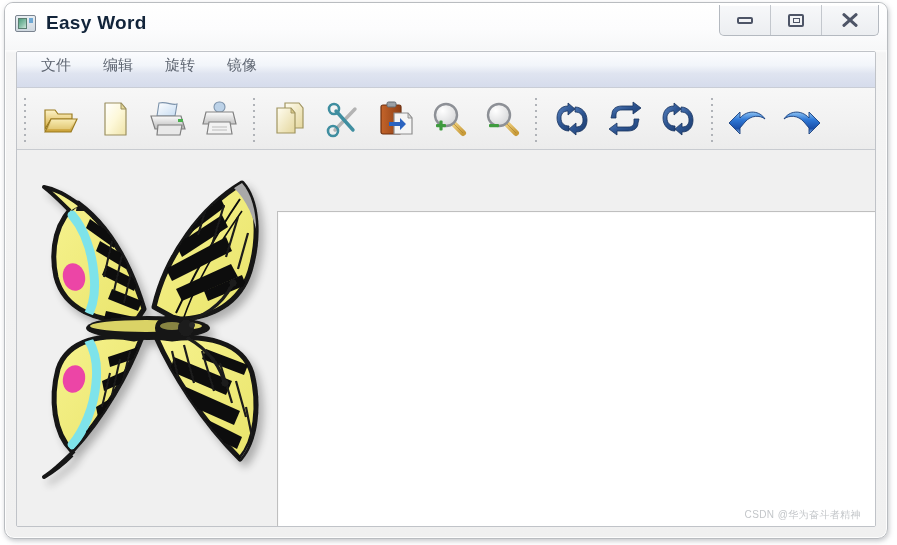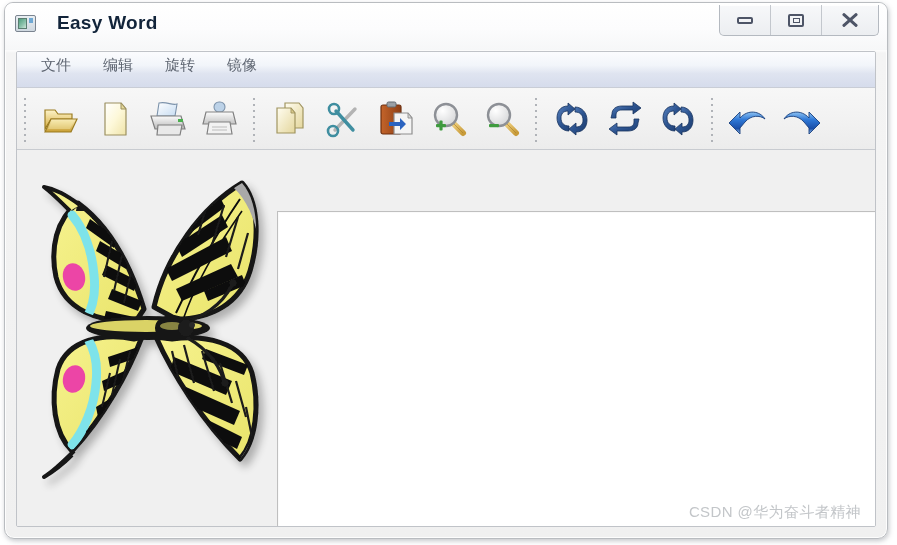--- a/index.html
+++ b/index.html
@@ -35,21 +35,21 @@
     width: 100%;
     height: 47px;
     background: linear-gradient(to bottom, #ffffff 0%, #fcfcfd 55%, #f6f7f8 100%);
     border-radius: 8px 8px 0 0;
   }
   #title-bar-inner {
     position: absolute;
     left: 10px; top: 9px;
     display: flex;
     align-items: center;
-    gap: 21px;
+    gap: 10px;
   }
   #app-icon {
     width: 21px; height: 17px;
     border: 1px solid #7b8490;
     border-radius: 2px;
     background: linear-gradient(to bottom, #e9eef2, #cfd8e0);
     position: relative;
     box-sizing: border-box;
   }
   #app-icon::before {
@@ -238,21 +238,21 @@
     background: #ffffff;
     border: 1px solid #bfbfbf;
     box-sizing: border-box;
     box-shadow: 0 0 0 1px #fafafa inset;
   }
 
   #watermark {
     position: absolute;
     right: 14px;
     bottom: 4px;
-    font-size: 15px;
+    font-size: 10px;
     color: #c3c6c9;
     white-space: nowrap;
     letter-spacing: 0.4px;
     pointer-events: none;
   }
 </style>
 </head>
 <body>
 
 <div id="app-window">

